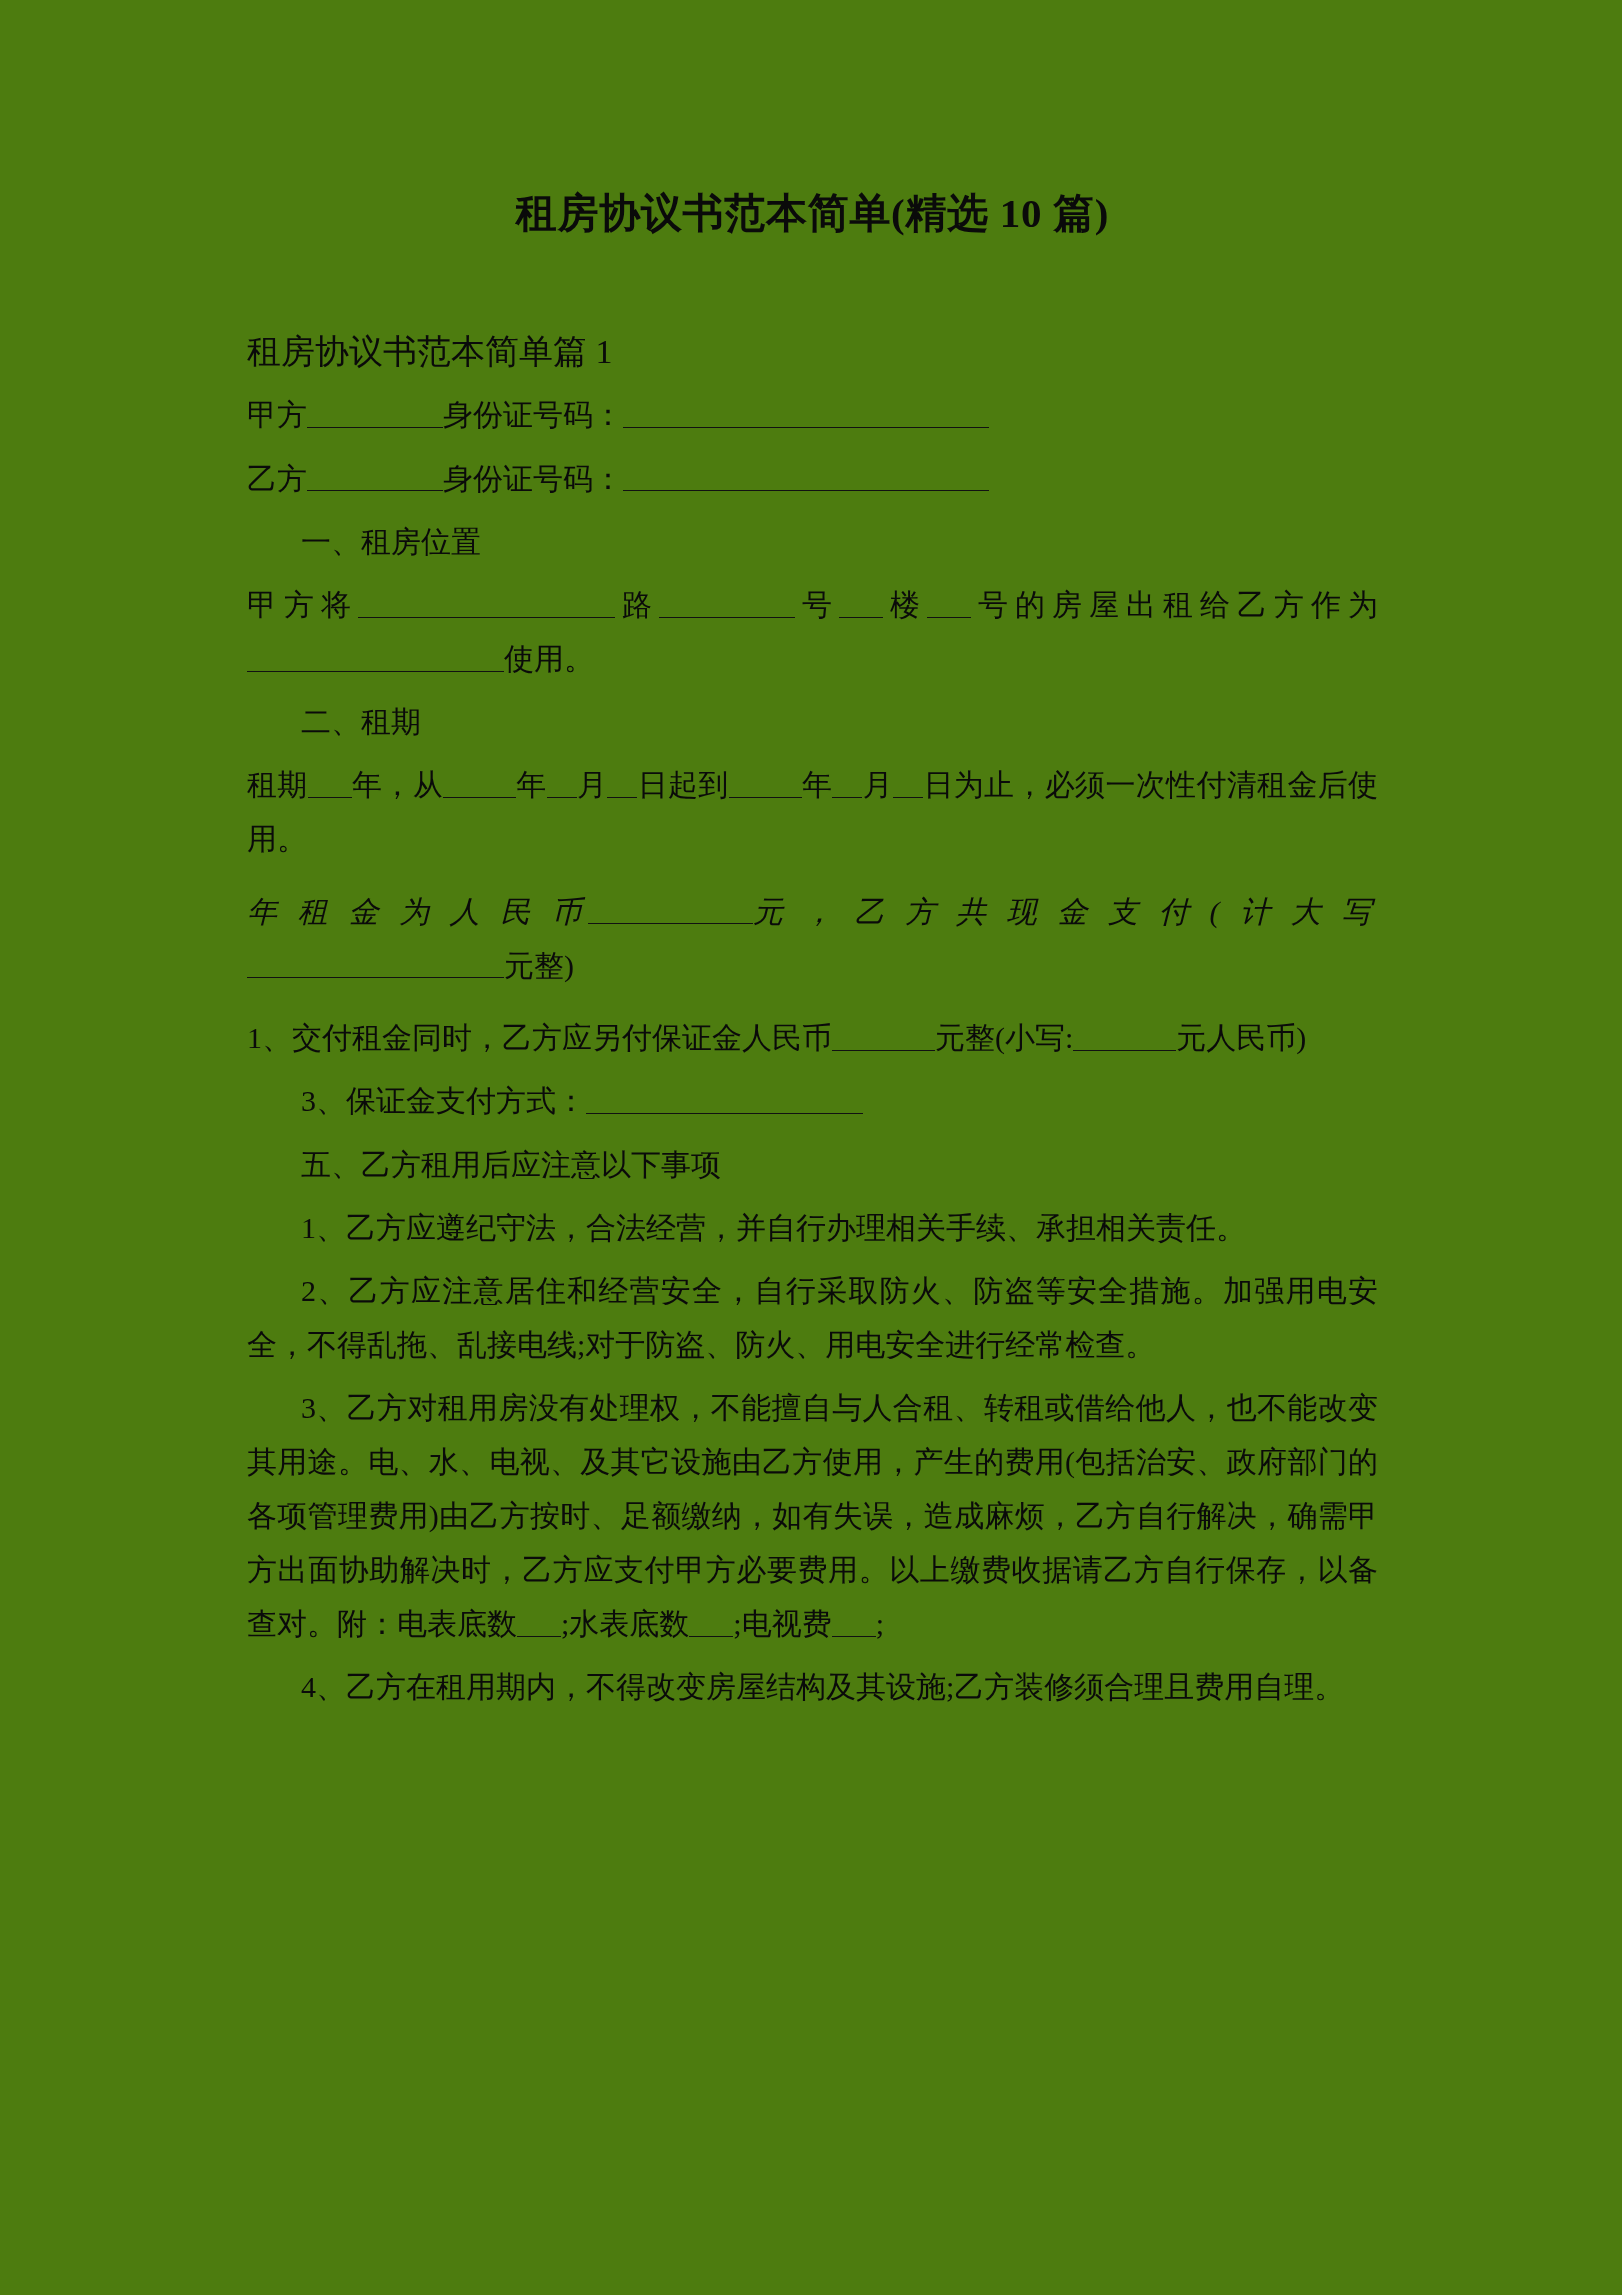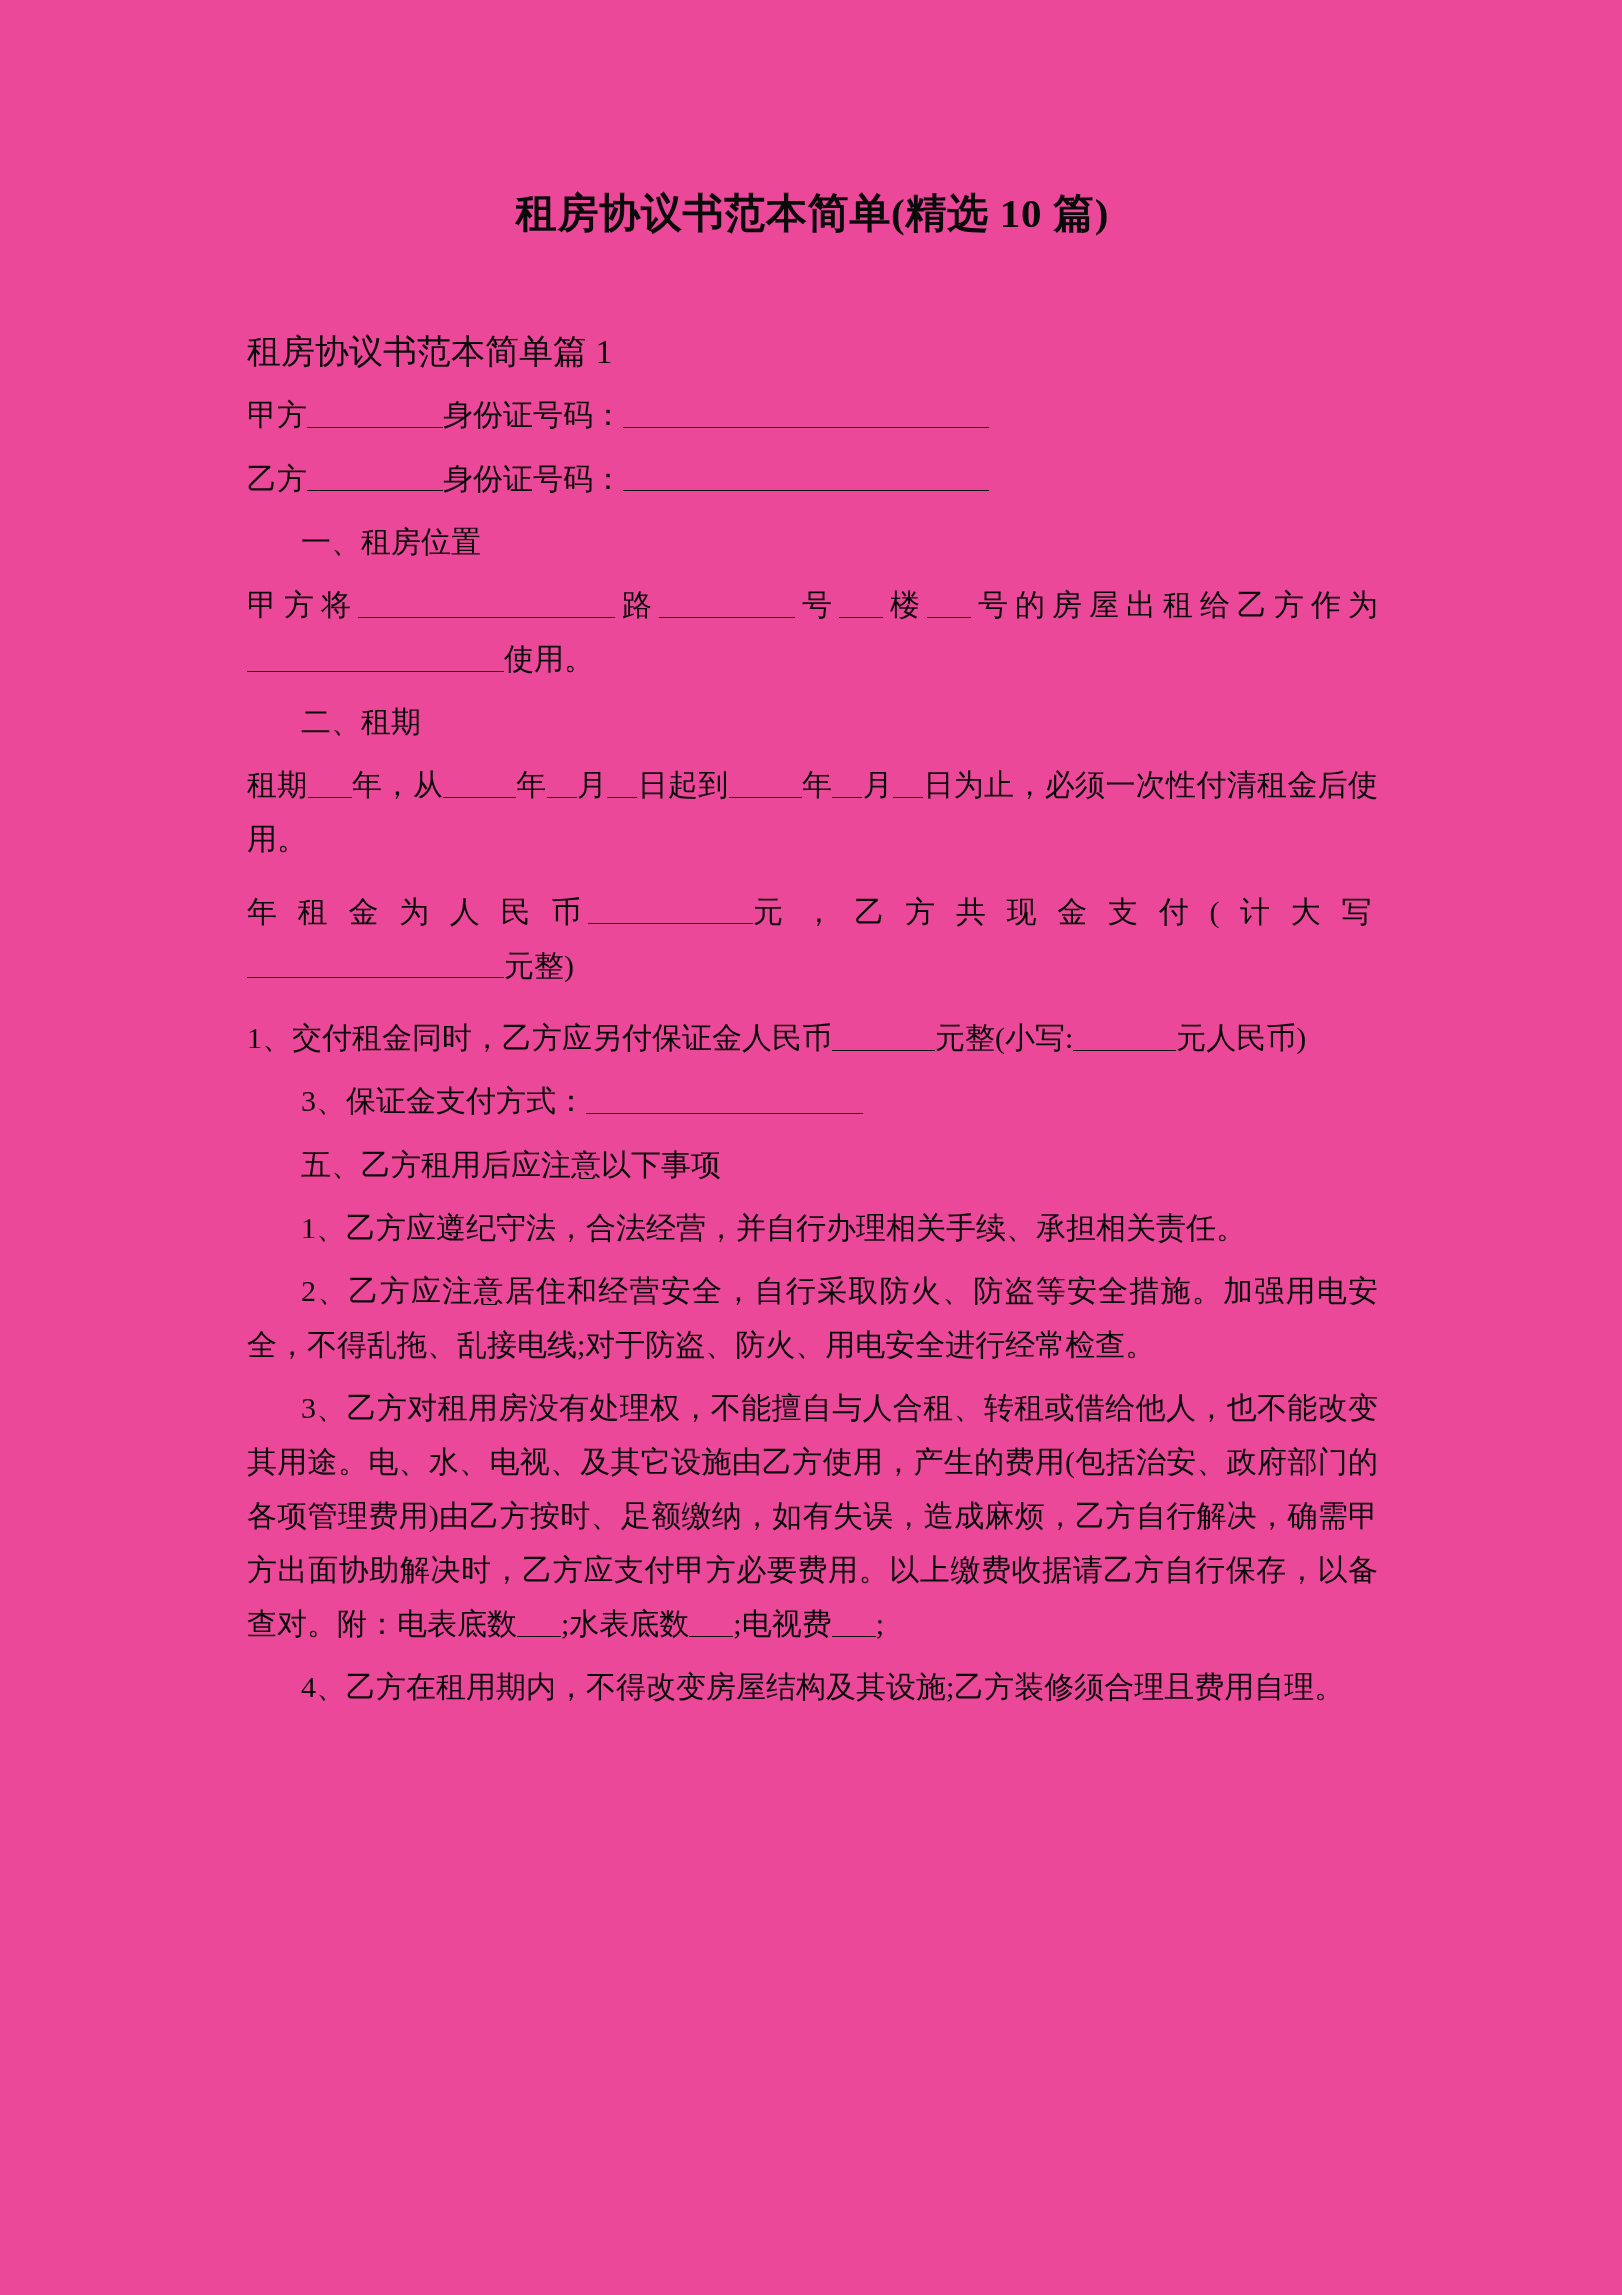--- a/index.html
+++ b/index.html
@@ -4,21 +4,21 @@
 <style>
   html, body {
     margin: 0;
     padding: 0;
     background: #ffffff;
   }
   .page {
     position: relative;
     width: 1623px;
     height: 2295px;
-    background: #ec4899;
+    background: #4d7c0f;
     box-sizing: border-box;
     font-family: "Liberation Serif", "DejaVu Serif", serif;
     color: #0a0a0a;
     overflow: hidden;
   }
   .content {
     position: absolute;
     left: 247px;
     top: 0;
     width: 1131px;
@@ -75,20 +75,21 @@
   .b-lg   { width: 103px; }
   .b-xl   { width: 136px; }
   .b-xxl  { width: 165px; }
   .b-wide { width: 257px; }
   .b-rule { width: 277px; }
   .b-long { width: 366px; }
 
   
   .spread {
     letter-spacing: 6.5px;
+    font-style: italic;
   }
 </style>
 </head>
 <body>
 
 <div class="page">
   <div class="content">
 
     <h1 class="doc-title">租房协议书范本简单(精选 10 篇)</h1>
 

